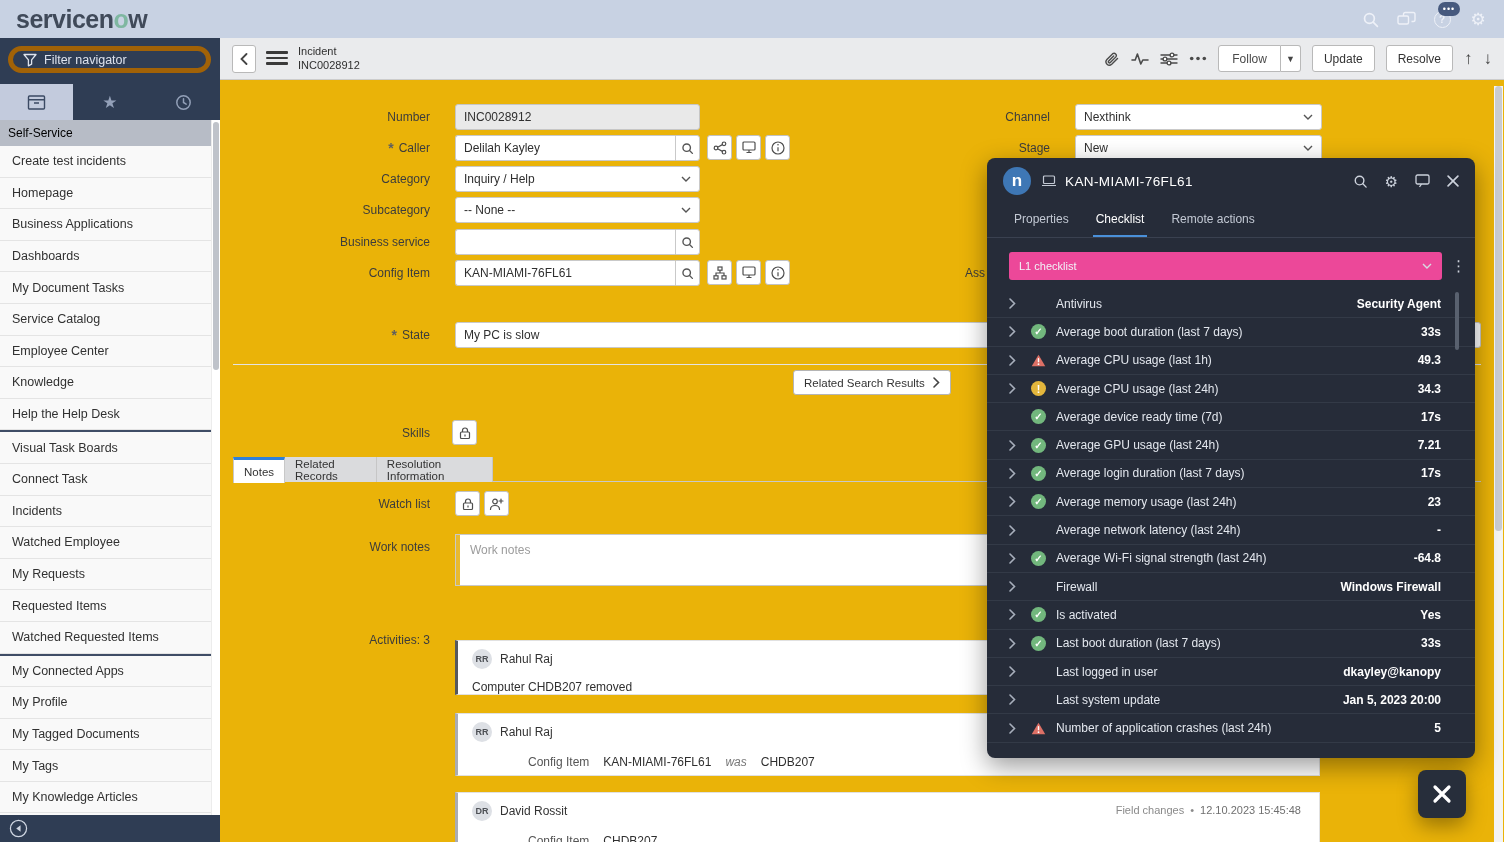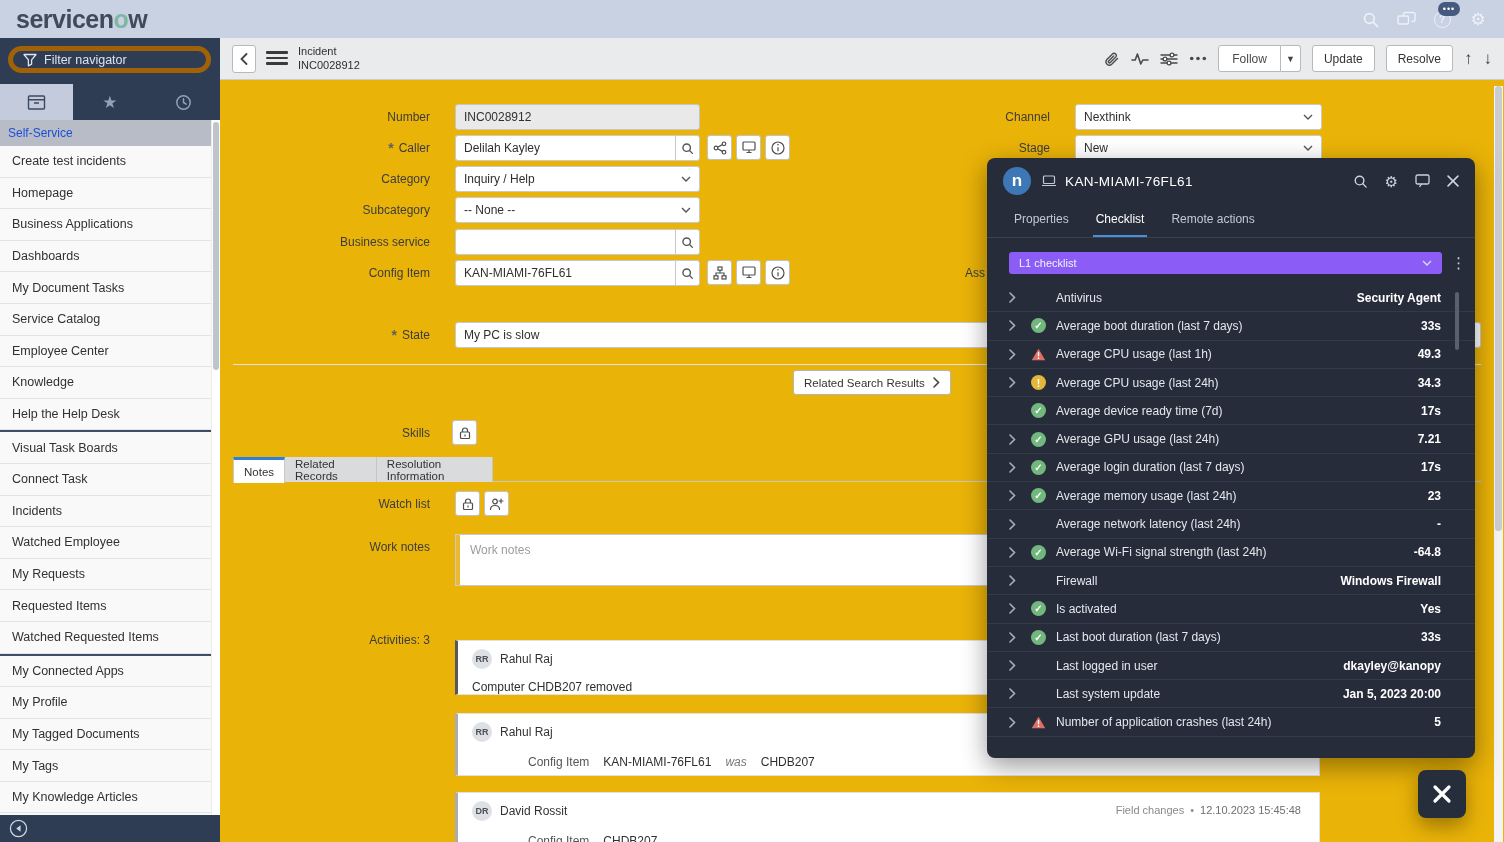--- a/index.html
+++ b/index.html
@@ -20,21 +20,21 @@
   
   .sidebar { position:absolute; left:0; top:38px; width:220px; height:804px; background:#2f3d54; }
   .filter-pill { position:absolute; left:8px; top:8px; width:203px; height:27px; border:5px solid #a16207; border-radius:14px; display:flex; align-items:center; padding:0 10px; gap:7px; color:#dfe4ee; }
   .filter-pill input { background:transparent; border:none; outline:none; color:#e8ecf4; font-size:12.5px; width:100%; font-family:inherit; }
   .filter-pill input::placeholder { color:#dde3ee; }
   .sb-tabs { position:absolute; top:46px; left:0; width:220px; height:36px; display:flex; }
   .sb-tab { flex:1; display:flex; align-items:center; justify-content:center; color:#93a0b8; }
   .sb-tab.active { background:#c3cbdd; color:#3b4a63; }
   .star-glyph { font-size:17px; line-height:1; }
   .sb-menu { position:absolute; top:82px; left:0; width:211px; bottom:27px; background:#f9f9f9; overflow:hidden; }
-  .sb-header { height:26px; background:#b7bcc6; color:#1d4ed8; display:flex; align-items:center; padding-left:8px; font-size:12px; }
+  .sb-header { height:26px; background:#b7bcc6; color:#000000; display:flex; align-items:center; padding-left:8px; font-size:12px; }
   .nav-item { height:31.6px; display:flex; align-items:center; padding-left:12px; border-bottom:1px solid #e4e4e4; color:#313131; font-size:12.5px; cursor:pointer; }
   .nav-divider { height:2px; background:#3f4d66; }
   .sb-scroll { position:absolute; right:0; top:82px; bottom:27px; width:9px; background:#ffffff; border-left:1px solid #ececec; }
   .sb-scroll .thumb { position:absolute; left:1px; top:2px; width:6px; height:248px; background:#bfc3ca; border-radius:3px; }
   .sb-footer { position:absolute; bottom:0; left:0; width:220px; height:27px; background:#2f3d54; display:flex; align-items:center; padding-left:9px; color:#cfd6e2; }
 
   
   .main { position:absolute; left:220px; top:38px; width:1284px; height:804px; background:#eab308; overflow:hidden; }
   .rec-header { position:absolute; top:0; left:0; right:0; height:42px; background:#eaebed; border-bottom:1px solid #cccccc; }
   .back-btn { position:absolute; left:12px; top:7px; width:24px; height:28px; background:#fff; border:1px solid #b9b9b9; border-radius:3px; display:flex; align-items:center; justify-content:center; color:#444; }
@@ -97,21 +97,21 @@
   .nx-panel { position:absolute; left:987px; top:158px; width:488px; height:600px; background:#262c39; border-radius:8px; box-shadow:0 8px 26px rgba(0,0,0,0.4); color:#e5e9f0; overflow:hidden; }
   .nx-head { display:flex; align-items:center; height:46px; padding:0 16px; gap:10px; }
   .nx-logo { width:28px; height:28px; border-radius:50%; background:#3e77b5; color:#fff; font-weight:bold; font-size:17px; display:flex; align-items:center; justify-content:center; flex:none; }
   .nx-title { font-size:13.5px; color:#fff; letter-spacing:0.4px; display:flex; align-items:center; gap:8px; }
   .nx-head-icons { margin-left:auto; display:flex; gap:17px; align-items:center; color:#ccd2dc; }
   .nx-tabs { display:flex; gap:27px; padding:0 27px; height:34px; align-items:flex-end; border-bottom:1px solid #3a4150; }
   .nx-tab { padding-bottom:11px; color:#c3c9d4; font-size:12px; position:relative; cursor:pointer; }
   .nx-tab.active { color:#fff; }
   .nx-tab.active::after { content:""; position:absolute; left:-3px; right:-3px; bottom:0; height:2px; background:#4a90d9; }
   .nx-ddrow { display:flex; align-items:center; padding:14px 12px 10px 22px; gap:9px; }
-  .nx-dd { flex:1; height:22px; background:#8b5cf6; border-radius:3px; display:flex; align-items:center; justify-content:space-between; padding:0 10px; font-size:11px; color:#f2f4f8; cursor:pointer; }
+  .nx-dd { flex:1; height:28px; background:#ec4899; border-radius:3px; display:flex; align-items:center; justify-content:space-between; padding:0 10px; font-size:11px; color:#f2f4f8; cursor:pointer; }
   .nx-kebab { color:#ccd1da; font-size:15px; width:12px; text-align:center; cursor:pointer; }
   .nx-row { display:flex; align-items:center; height:28.3px; padding:0 34px 0 22px; border-bottom:1px solid #333a47; cursor:pointer; }
   .nx-chev { width:16px; color:#a7afbc; display:flex; align-items:center; }
   .nx-stat { width:15px; height:15px; margin:0 6px; display:flex; align-items:center; justify-content:center; flex:none; }
   .st-ok { background:#72b77d; border-radius:50%; color:#fff; font-size:10px; font-weight:bold; }
   .st-warn { background:#e3b63c; border-radius:50%; color:#fff; font-size:10.5px; font-weight:bold; }
   .nx-lbl { flex:1; margin-left:4px; font-size:12px; color:#e3e7ee; }
   .nx-val { font-size:12px; font-weight:bold; color:#fff; white-space:nowrap; }
   .nx-scroll { position:absolute; right:16px; top:134px; width:4px; height:58px; background:#59616f; border-radius:2px; }
 

